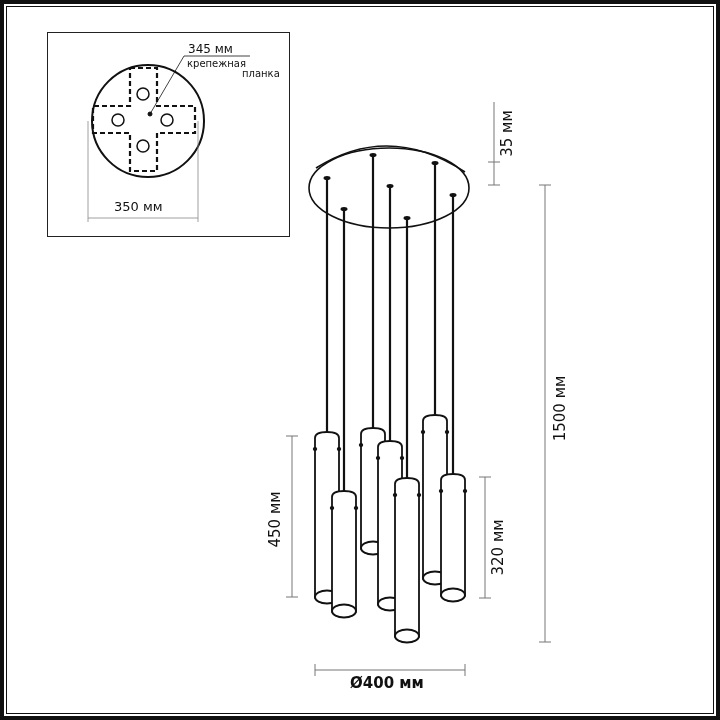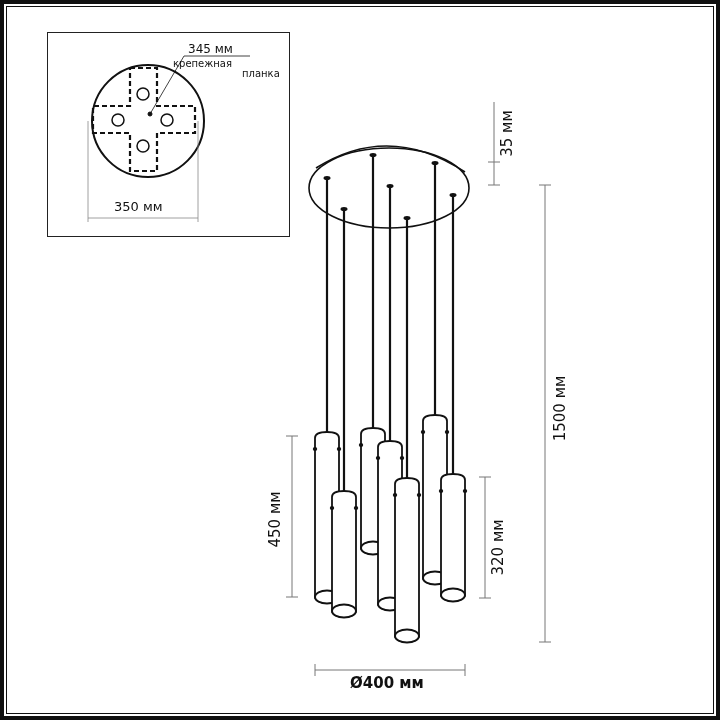--- a/index.html
+++ b/index.html
@@ -142,21 +142,21 @@
       <g>
         <path d="M332 611 V497 Q332 491 344 491 Q356 491 356 497 V611 A12 6 0 0 1 332 611 Z" fill="#fff" stroke="#111111" stroke-width="1.8"></path>
         <ellipse cx="344" cy="611" rx="12" ry="6.5" fill="#fff" stroke="#111111" stroke-width="1.8"></ellipse>
         <ellipse cx="332" cy="508" rx="2.2" ry="2" fill="#111111"></ellipse>
         <ellipse cx="356" cy="508" rx="2.2" ry="2" fill="#111111"></ellipse>
       </g>
     </g>
 </svg>
 
 <div class="lbl" style="left:188px; top:43px; font-size:12px;">345 мм</div>
-<div class="lbl" style="left:173px; top:59px; font-size:10px;">крепежная</div>
+<div class="lbl" style="left:187px; top:59px; font-size:10px;">крепежная</div>
 <div class="lbl" style="left:194px; top:69px; font-size:10px;padding-left:48px;">планка</div>
 <div class="lbl" style="left:114px; top:200px; font-size:13px;text-align:right;">350 мм</div>
 
 <div class="lbl rot" style="left:484px; top:126px; font-size:15px;">35 мм</div>
 <div class="lbl rot" style="left:528px; top:401px; font-size:15px;">1500 мм</div>
 <div class="lbl rot" style="left:247px; top:512px; font-size:15px;">450 мм</div>
 <div class="lbl rot" style="left:470px; top:540px; font-size:15px;">320 мм</div>
 <div class="lbl" style="left:350px; top:676px; font-size:15px;font-weight:bold;">Ø400 мм</div>
 
 </body></html>

